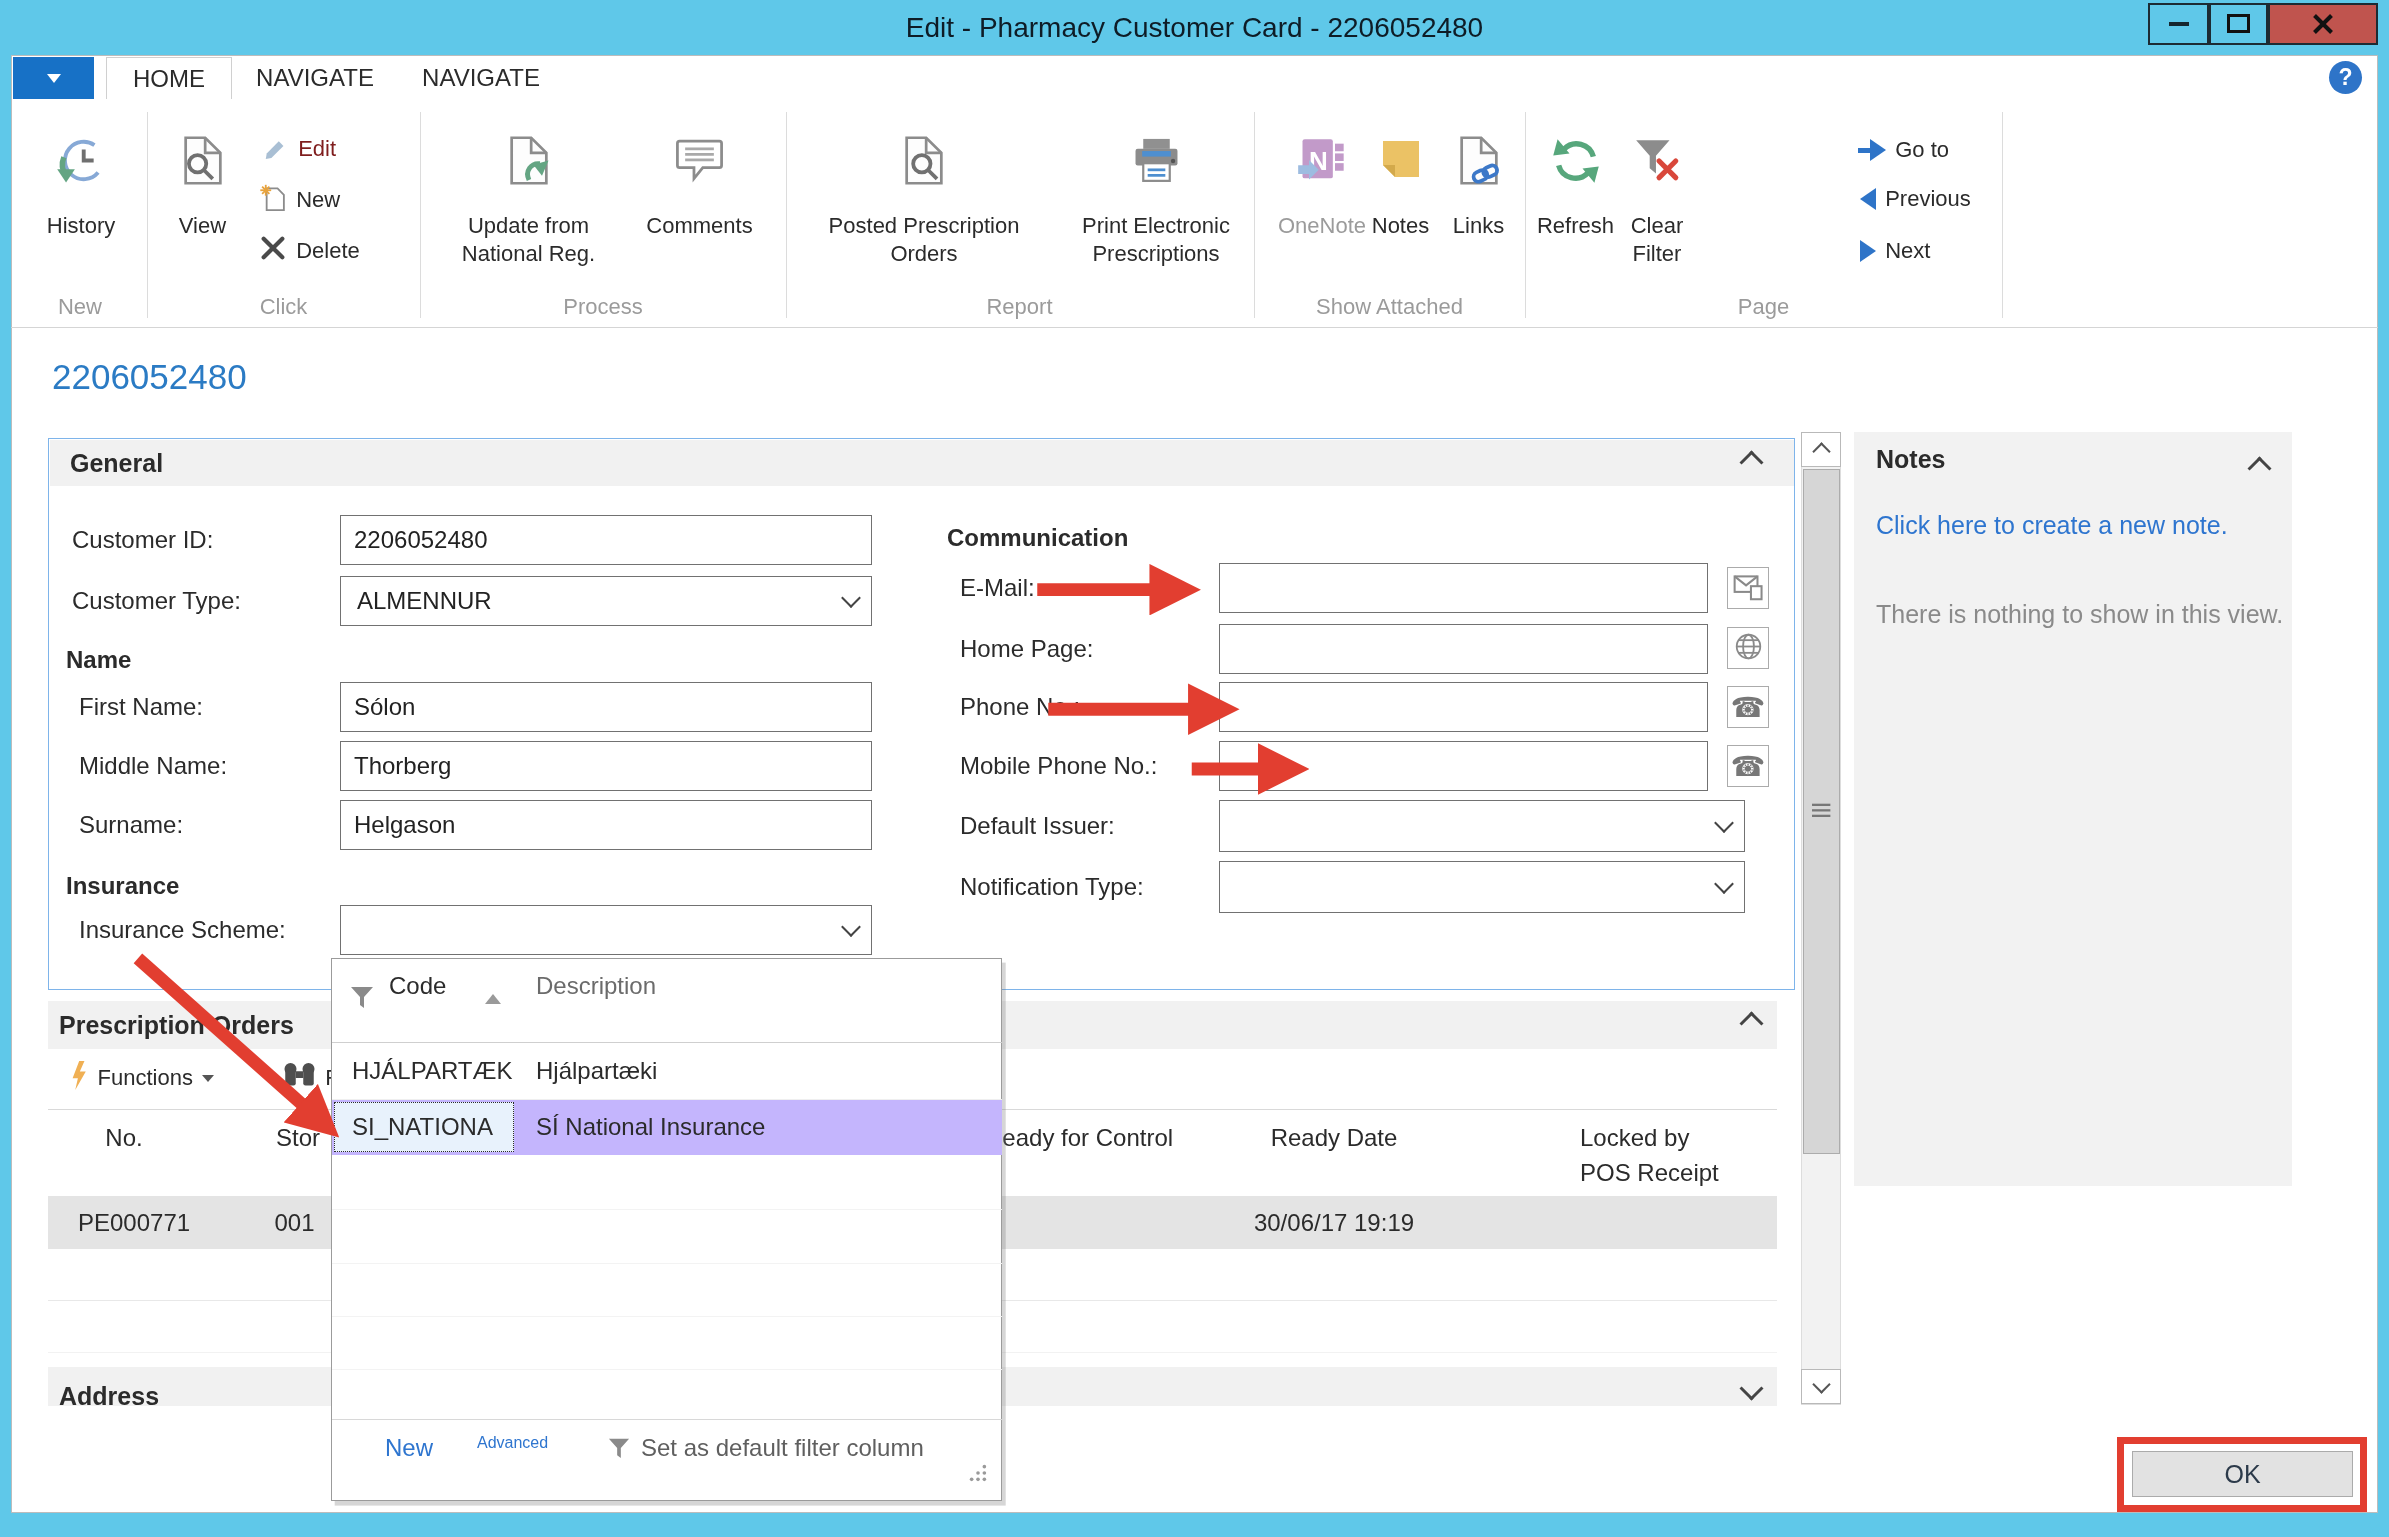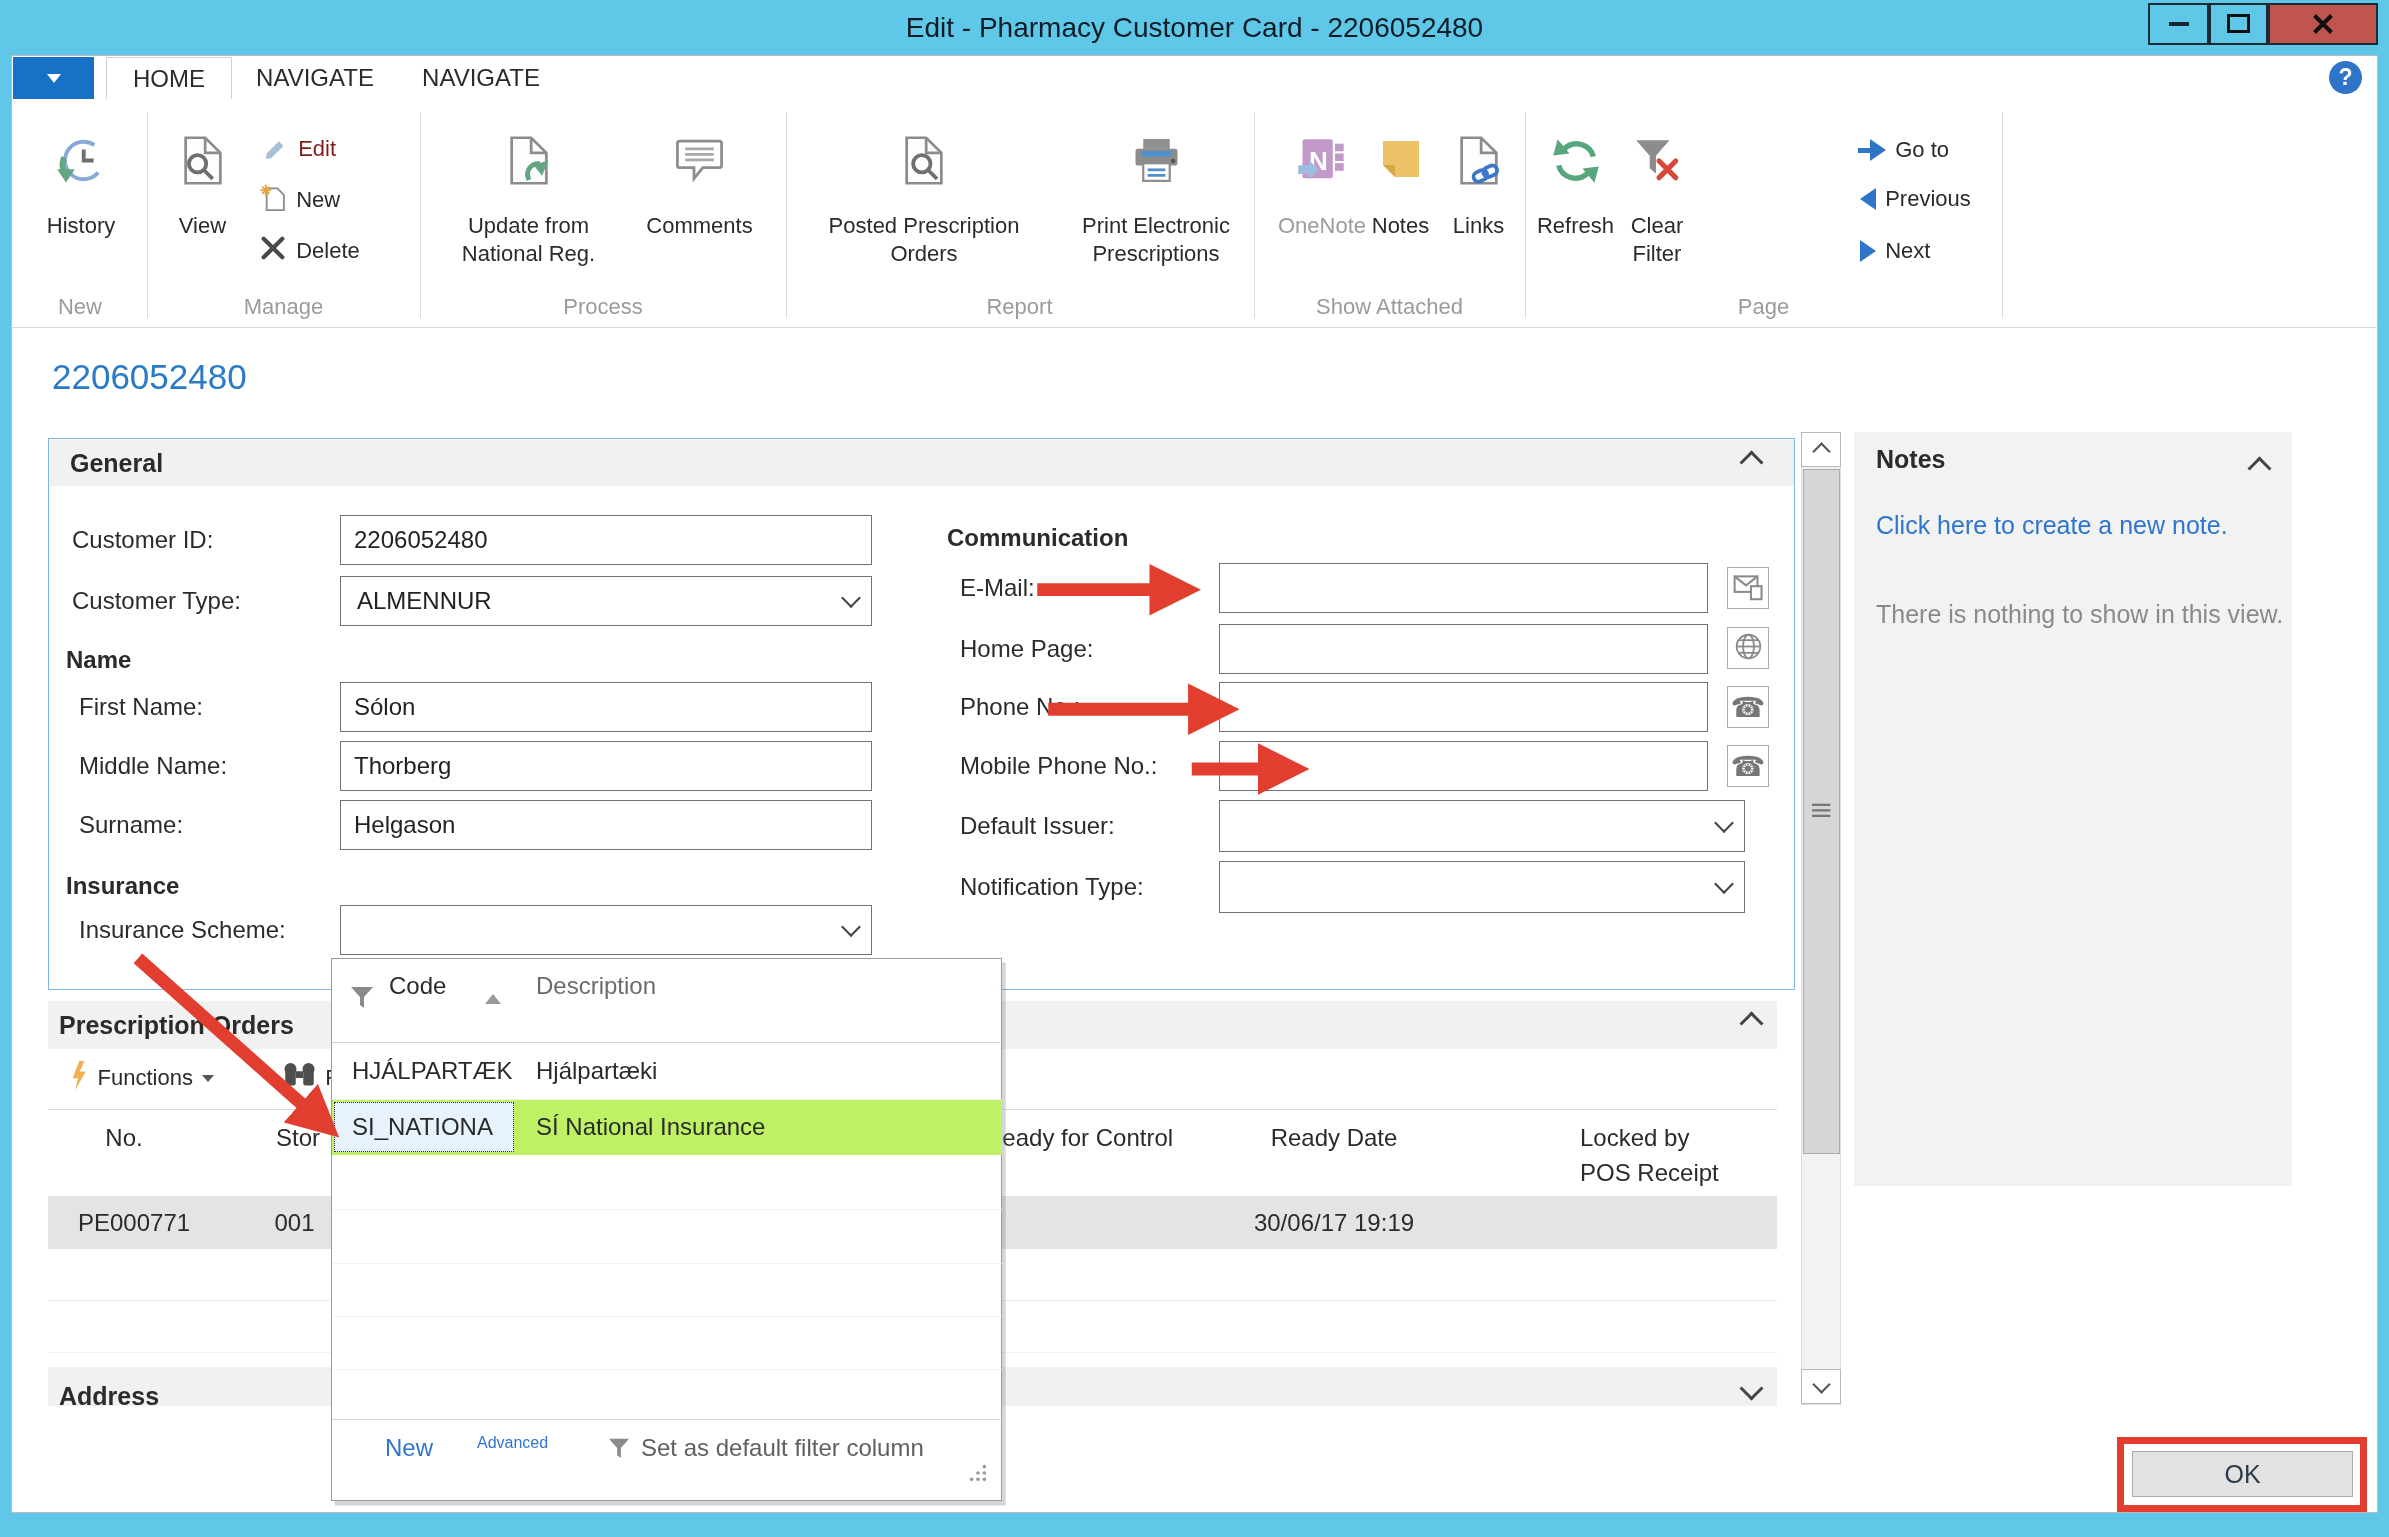--- a/index.html
+++ b/index.html
@@ -291,21 +291,21 @@
 <div class="abs smallbtn" style="left:1860px;top:178px;height:42px;">
   <span class="tri-left"></span>
   <span>Previous</span>
 </div>
 <div class="abs smallbtn" style="left:1860px;top:230px;height:42px;">
   <span class="tri-right"></span>
   <span>Next</span>
 </div>
 
 <div class="abs grouplabel" style="left:13px;width:134px;">New</div>
-<div class="abs grouplabel" style="left:147px;width:273px;">Manage</div>
+<div class="abs grouplabel" style="left:147px;width:273px;">Click</div>
 <div class="abs grouplabel" style="left:420px;width:366px;">Process</div>
 <div class="abs grouplabel" style="left:786px;width:467px;">Report</div>
 <div class="abs grouplabel" style="left:1254px;width:271px;">Show Attached</div>
 <div class="abs grouplabel" style="left:1525px;width:477px;">Page</div>
 
 <div class="abs pagetitle">2206052480</div>
 
 <div class="abs sectbox" style="left:48px;top:438px;width:1747px;height:552px;"></div>
 <div class="abs sectbar" style="left:50px;top:440px;width:1744px;height:46px;">
   <span class="secttitle" style="margin-left:20px;">General</span>
@@ -488,21 +488,21 @@
   </span>
   <span class="abs dd-text" style="left:57px;top:13px;">Code</span>
   <span class="abs tri-up-sm" style="left:153px;top:35px;"></span>
   <span class="abs dd-text" style="left:204px;top:13px;color:#6b6b6b;">Description</span>
   <div class="abs" style="left:0;top:83px;width:670px;height:0.9px;background:#CFCFCF;"></div>
 
   <div class="dd-row" style="top:85px;border-bottom:0.9px solid #EFEFEF;">
     <span class="dd-text" style="left:20px;">HJÁLPARTÆK</span>
     <span class="dd-text" style="left:204px;">Hjálpartæki</span>
   </div>
-  <div class="dd-row" style="top:141px;background:#bef264;">
+  <div class="dd-row" style="top:141px;background:#c4b5fd;">
     <span class="abs" style="left:1.8px;top:1.8px;width:180px;height:50px;background:#E8F2FC;outline:1.8px dotted #2b2b2b;outline-offset:-1.8px;"></span>
     <span class="dd-text" style="left:20px;">SI_NATIONA</span>
     <span class="dd-text" style="left:204px;">SÍ National Insurance</span>
   </div>
   <div class="abs" style="left:0;top:250px;width:670px;height:0.9px;background:#F3F3F3;"></div>
   <div class="abs" style="left:0;top:304px;width:670px;height:0.9px;background:#F3F3F3;"></div>
   <div class="abs" style="left:0;top:357px;width:670px;height:0.9px;background:#F3F3F3;"></div>
   <div class="abs" style="left:0;top:410px;width:670px;height:0.9px;background:#F3F3F3;"></div>
 
   <div class="abs" style="left:0;top:460px;width:670px;height:0.9px;background:#D8D8D8;"></div>

